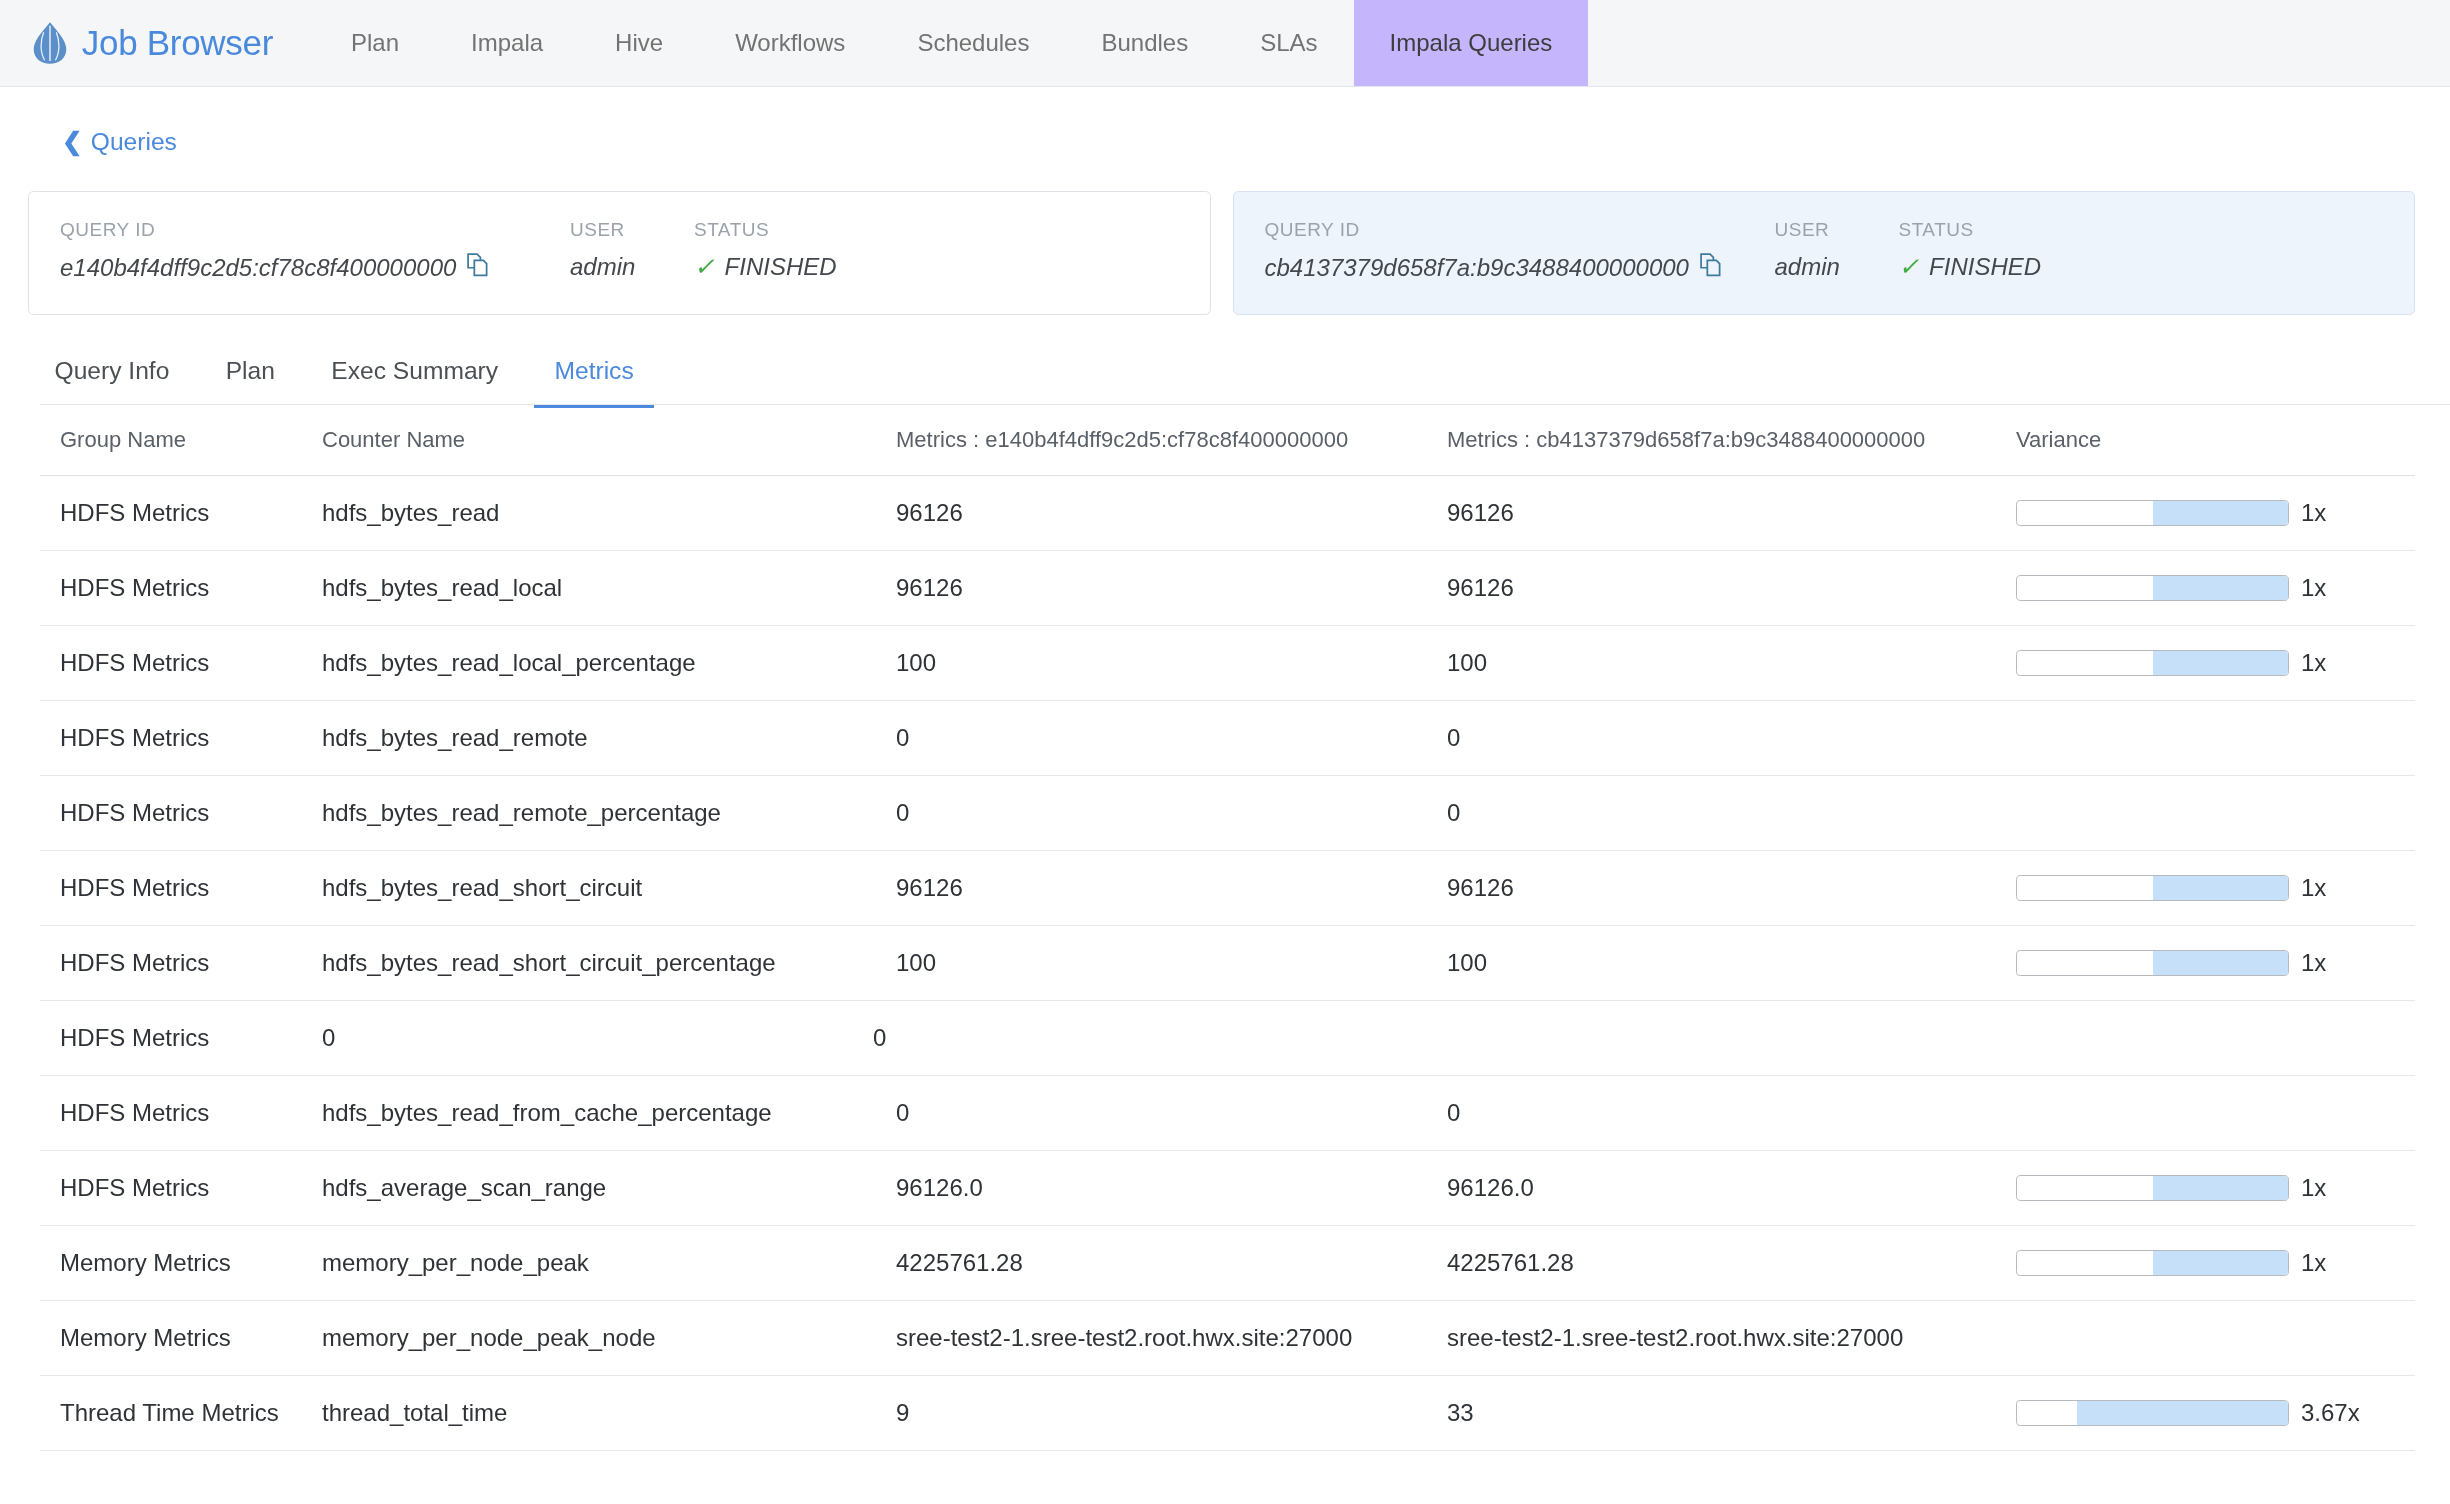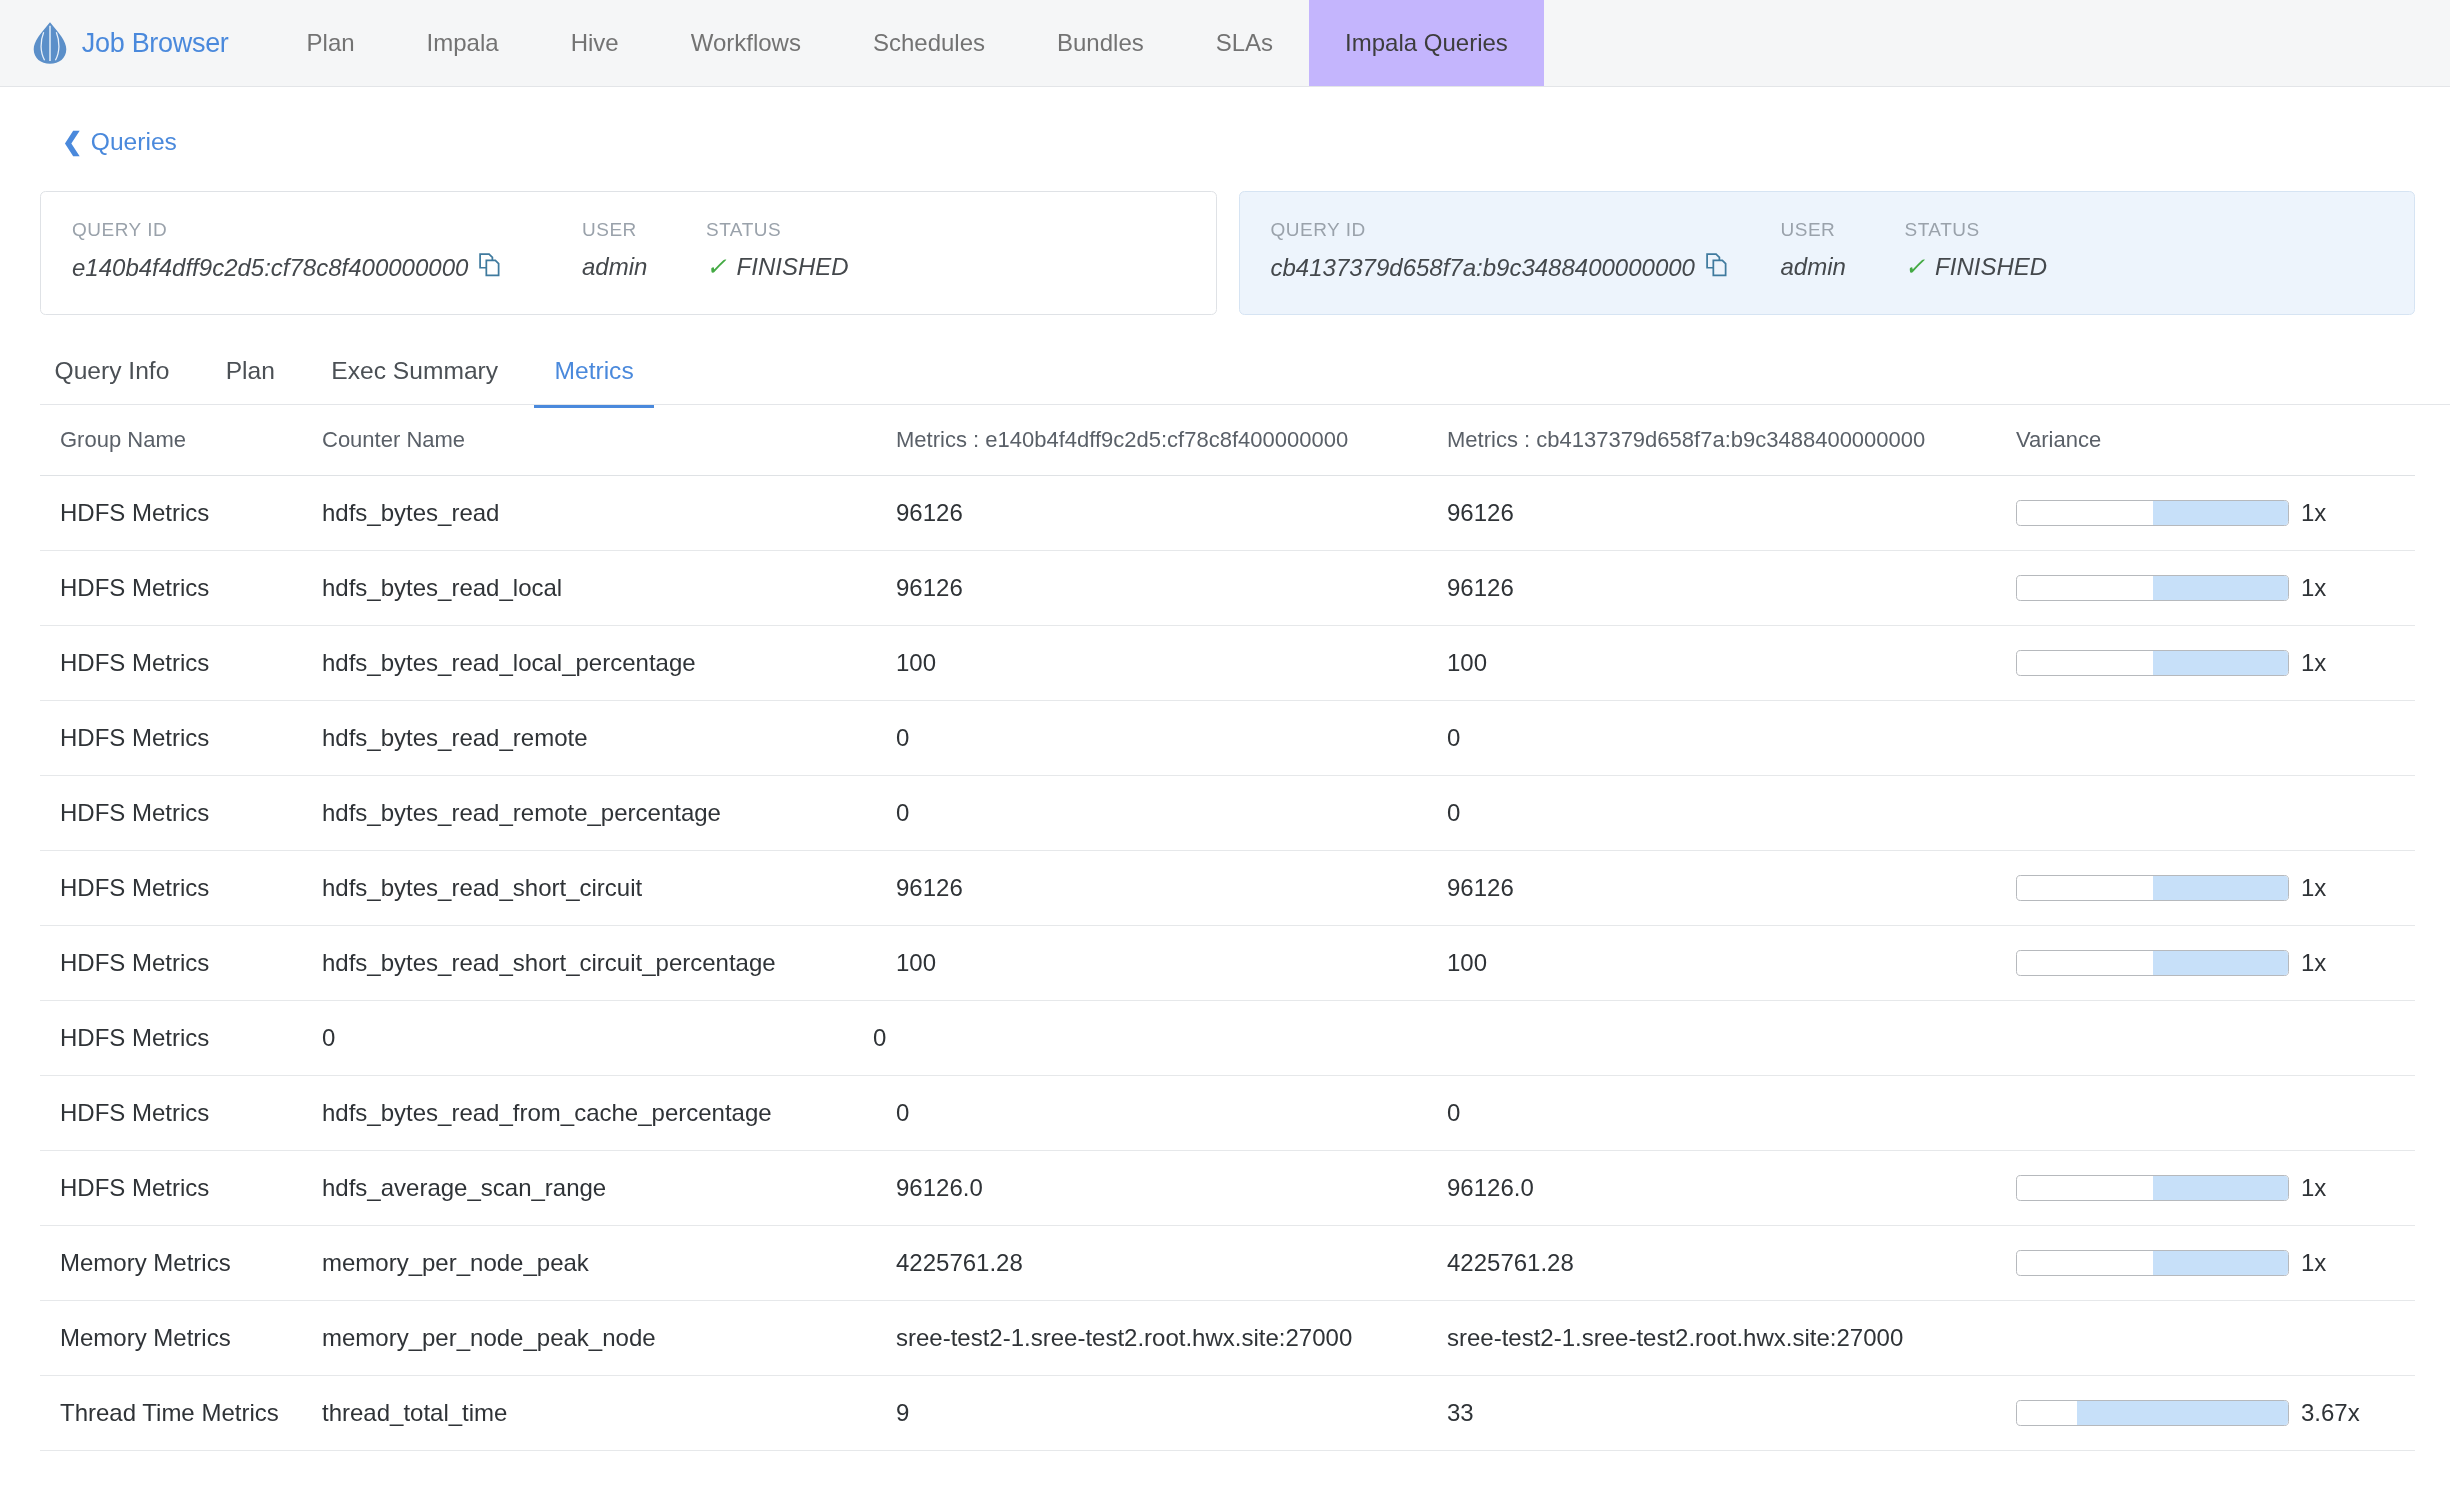--- a/index.html
+++ b/index.html
@@ -21,21 +21,21 @@
     padding-left: 31px;
   }
   .brand {
     display: flex;
     align-items: center;
     gap: 12.8px;
     padding-right: 42px;
   }
   .brand-logo { width: 38px; height: 44px; display: block; }
   .brand-title {
-    font-size: 27px;
+    font-size: 35px;
     color: #4a89dc;
     font-weight: 400;
     letter-spacing: -0.3px;
     white-space: nowrap;
   }
   .nav-items { display: flex; align-items: stretch; }
   .nav-item {
     display: flex;
     align-items: center;
     padding: 0 36px;
@@ -58,21 +58,21 @@
     color: #4a89dc;
     font-size: 24.6px;
     cursor: pointer;
   }
   .chev { font-size: 24.6px; line-height: 1; font-weight: 700; }
 
   
   .cards {
     display: flex;
     gap: 22px;
-    margin: 35px 35px 0 40px;
+    margin: 35px 35px 0 28px;
   }
   .card {
     flex: 1 1 0;
     border: 0.9px solid #dfe2e6;
     border-radius: 5.5px;
     background: #ffffff;
     padding: 27px 31px 31px 31px;
     min-height: 124px;
   }
   .card.selected {

